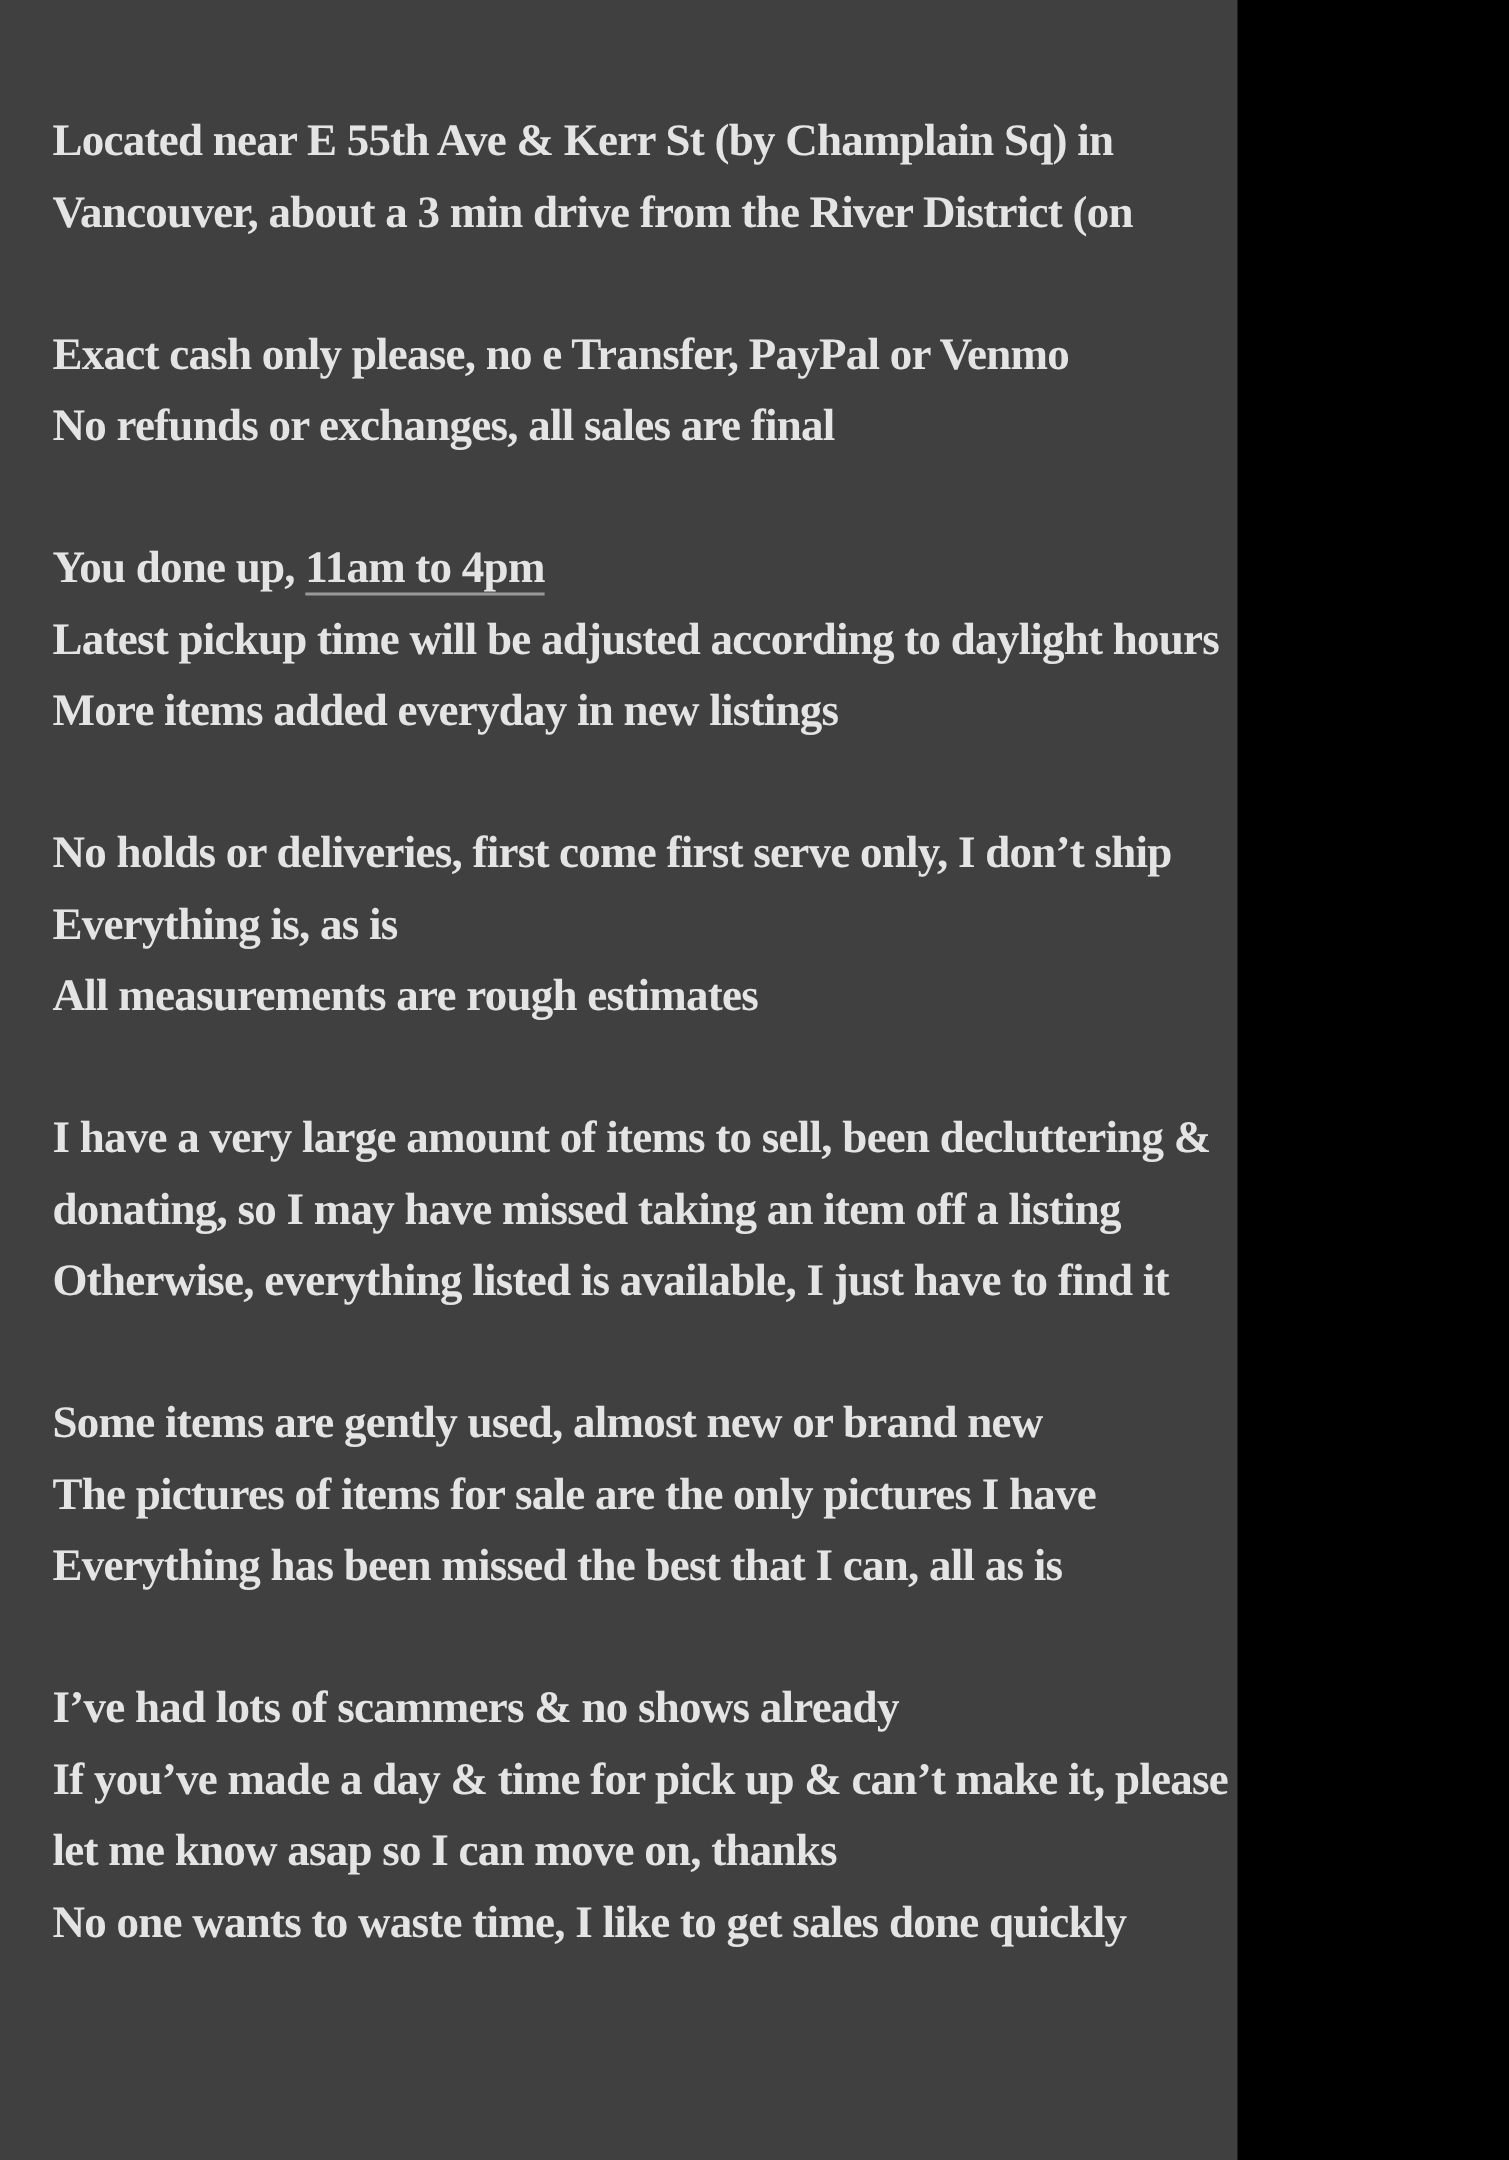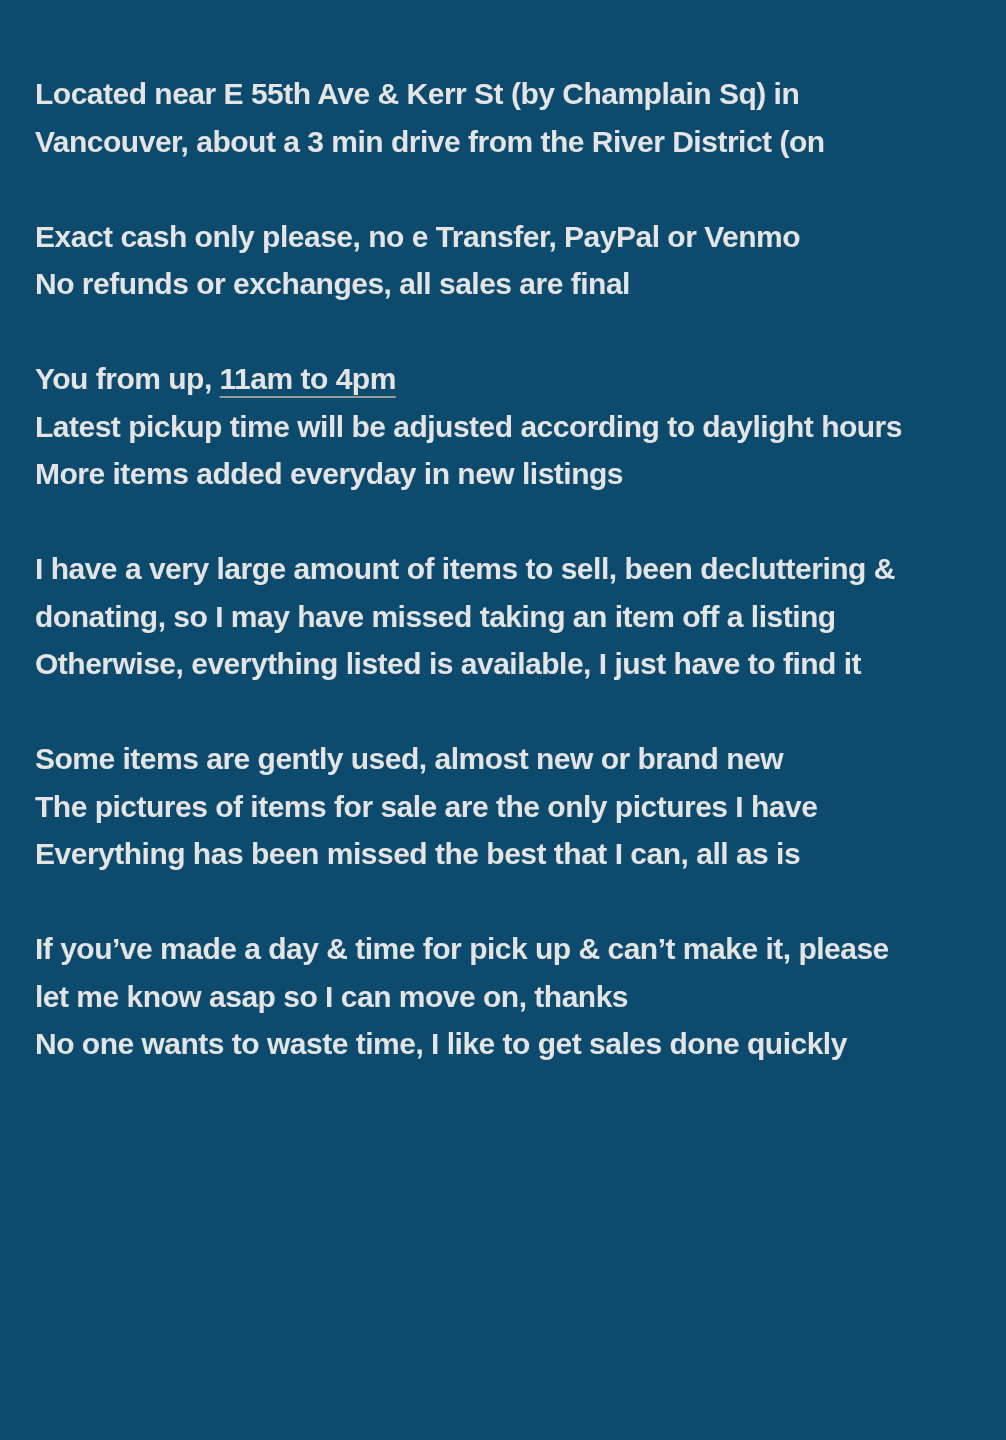--- a/index.html
+++ b/index.html
@@ -2,27 +2,27 @@
 <html><head>
 <meta charset="utf-8">
 <style>
   html, body {
     margin: 0;
     padding: 0;
     background: #000;
   }
   .page {
     position: relative;
-    width: 1006px;
+    width: 825px;
     height: 1440px;
-    background: #0c4a6e;
+    background: #404040;
     overflow: hidden;
     box-sizing: border-box;
     padding: 70px 30px 0 35px;
-    font-family: Liberation Sans, sans-serif;
+    font-family: Liberation Serif, serif;
     font-weight: 700;
     font-size: 30px;
     line-height: 47.5px;
     letter-spacing: -0.5px;
     color: #e4e4e4;
   }
   .para {
     margin: 0 0 47.5px 0;
   }
   .line {
@@ -44,37 +44,43 @@
     <div class="line">Located near E 55th Ave &amp; Kerr St (by Champlain Sq) in</div>
     <div class="line">Vancouver, about a 3 min drive from the River District (on</div>
   </div>
 
   <div class="para">
     <div class="line">Exact cash only please, no e Transfer, PayPal or Venmo</div>
     <div class="line">No refunds or exchanges, all sales are final</div>
   </div>
 
   <div class="para">
-    <div class="line"><span>You from up, </span><span class="underline">11am to 4pm</span></div>
+    <div class="line"><span>You done up, </span><span class="underline">11am to 4pm</span></div>
     <div class="line">Latest pickup time will be adjusted according to daylight hours</div>
     <div class="line">More items added everyday in new listings</div>
   </div>
 
+  <div class="para">
+    <div class="line">No holds or deliveries, first come first serve only, I don’t ship</div>
+    <div class="line">Everything is, as is</div>
+    <div class="line">All measurements are rough estimates</div>
+  </div>
 
   <div class="para">
     <div class="line">I have a very large amount of items to sell, been decluttering &amp;</div>
     <div class="line">donating, so I may have missed taking an item off a listing</div>
     <div class="line">Otherwise, everything listed is available, I just have to find it</div>
   </div>
 
   <div class="para">
     <div class="line">Some items are gently used, almost new or brand new</div>
     <div class="line">The pictures of items for sale are the only pictures I have</div>
     <div class="line">Everything has been missed the best that I can, all as is</div>
   </div>
 
   <div class="para">
+    <div class="line">I’ve had lots of scammers &amp; no shows already</div>
     <div class="line">If you’ve made a day &amp; time for pick up &amp; can’t make it, please</div>
     <div class="line">let me know asap so I can move on, thanks</div>
     <div class="line">No one wants to waste time, I like to get sales done quickly</div>
   </div>
 
 </div>
 
 </body></html>

